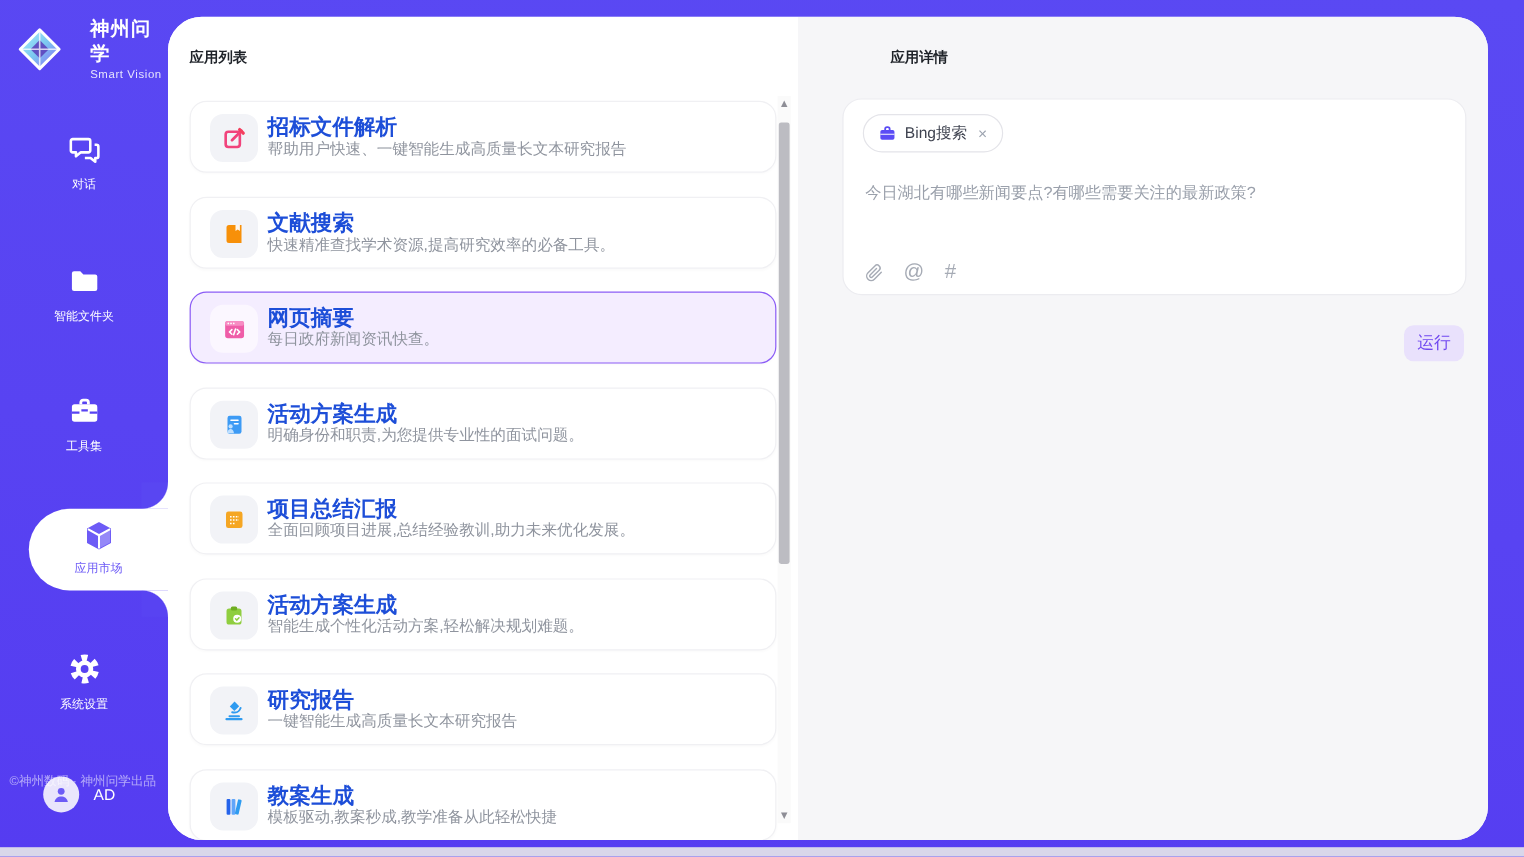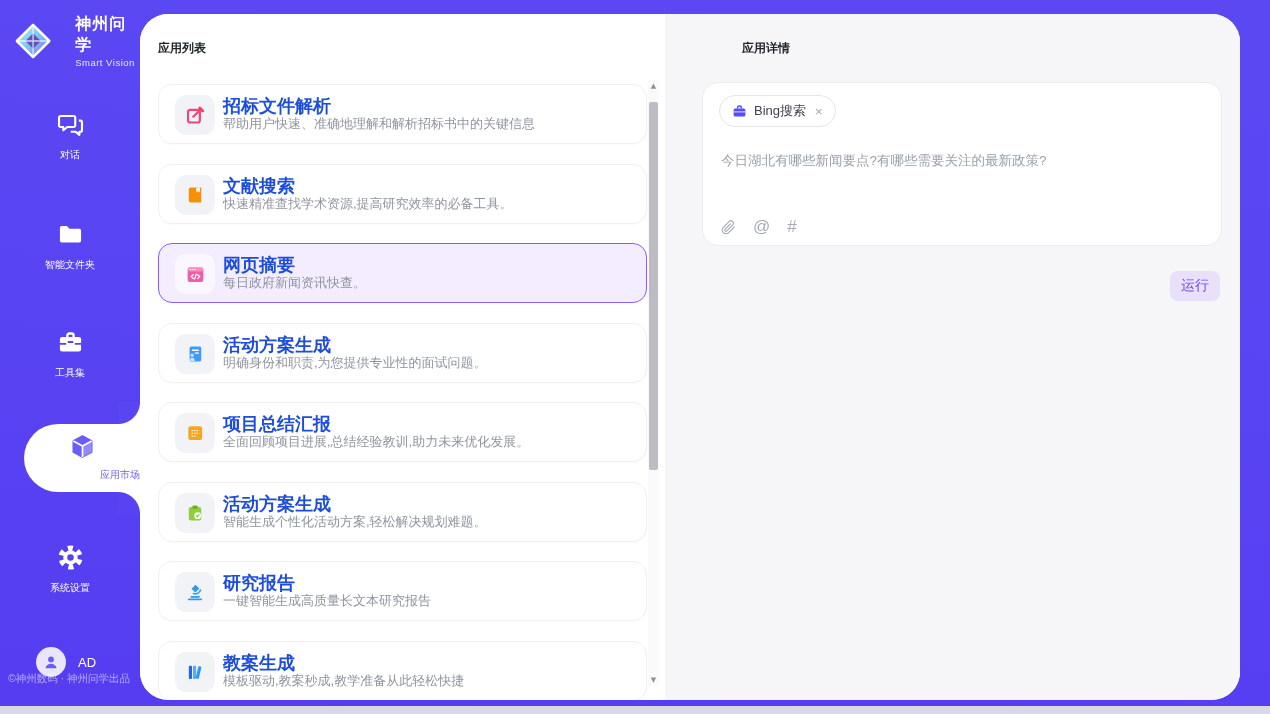--- a/index.html
+++ b/index.html
@@ -18,31 +18,31 @@
   .logo { position:absolute; left:14px; top:14px; display:flex; align-items:center; gap:23px; }
   .logo-diamond { width:40px; height:40px; }
   .logo-name { font-size:16px; font-weight:bold; letter-spacing:1px; }
   .logo-sub { font-size:9.5px; color:rgba(255,255,255,.85); letter-spacing:.5px; margin-top:1px; }
   .nav-item { position:absolute; left:0; width:140px; text-align:center; cursor:pointer; }
   .nav-item .nico { display:block; margin:0 auto 6px; width:27px; height:27px; }
   .nav-label { font-size:10px; color:#fff; }
   .nav-chat { top:111px; } .nav-folder { top:221px; } .nav-tools { top:329px; } .nav-settings { top:544px; }
   
   .nav-active { position:absolute; top:424px; left:24px; width:116px; height:68px;
-    background:#fff; border-radius:34px 0 0 34px; text-align:right; cursor:pointer;
+    background:#fff; border-radius:34px 0 0 34px; text-align:center; cursor:pointer;
     padding-top:9px; }
   .nav-active .nico { display:block; margin:0 auto 4px; width:27px; height:27px; }
   .nav-active .nav-label { color:#6d5bf6; }
   .nav-active::before, .nav-active::after { content:""; position:absolute; right:0; width:22px; height:22px; }
   .nav-active::before { top:-22px; background:radial-gradient(circle at 0 0, #5946F2 21.5px, #fff 22.5px); }
   .nav-active::after  { bottom:-22px; background:radial-gradient(circle at 0 100%, #5843F2 21.5px, #fff 22.5px); }
   .user-row { position:absolute; left:36px; top:647px; display:flex; align-items:center; gap:12px; cursor:pointer; }
   .avatar { width:30px; height:30px; border-radius:50%; background:#e9e5fc; display:flex; align-items:center; justify-content:center; }
   .user-initials { font-size:13px; color:#fff; }
-  .copyright { position:absolute; left:8px; top:672px; width:132px; font-size:10.5px; color:rgba(255,255,255,.55); white-space:nowrap; }
+  .copyright { position:absolute; left:8px; top:644px; width:132px; font-size:10.5px; color:rgba(255,255,255,.55); white-space:nowrap; }
 
   
   .content { position:absolute; left:140px; top:14px; width:1100px; height:686px;
     background:#fff; border-radius:28px; overflow:hidden; z-index:4; }
   .list-pane { position:absolute; left:0; top:0; width:525px; height:686px; background:#fff; }
   .pane-title { position:absolute; top:26px; font-size:12px; font-weight:bold; color:#1f2329; }
   .list-pane .pane-title { left:18px; }
   .cards { position:absolute; left:18px; top:70px; width:489px; }
   .app-card { position:relative; width:489px; height:60px; margin-bottom:19.5px; background:#fff;
     border:1px solid #f0f0f3; border-radius:14px; cursor:pointer; box-shadow:0 1px 2px rgba(20,20,40,.02); }
@@ -162,21 +162,21 @@
     <div class="cards" id="cards">
         <div class="app-card">
     <div class="tile">
             <svg width="21" height="21" viewBox="0 0 24 24">
               <rect x="3.5" y="5.5" width="13.5" height="14.5" rx="2.6" fill="none" stroke="#f1437c" stroke-width="2.5"></rect>
               <path d="M9.5 13.5 18.5 4.5" stroke="#f1437c" stroke-width="2.6" stroke-linecap="round"></path>
               <path d="M16.8 3.4l3.4 3.4" stroke="#f43f5e" stroke-width="3.2" stroke-linecap="round"></path>
             </svg>
           </div>
     <div class="app-title">招标文件解析</div>
-    <div class="app-desc">帮助用户快速、准确地理解和解析招标书中的关键信息</div>
+    <div class="app-desc">帮助用户快速、一键智能生成高质量长文本研究报告</div>
   </div>
         <div class="app-card">
     <div class="tile">
             <svg width="20" height="20" viewBox="0 0 24 24">
               <path d="M4.5 5.5A2.5 2.5 0 0 1 7 3h12.5v18H7A2.5 2.5 0 0 1 4.5 18.5z" fill="#f79009"></path>
               <path d="M13.5 3v6l2.2-1.6L17.9 9V3z" fill="#ffffff" opacity=".92"></path>
             </svg>
           </div>
     <div class="app-title">文献搜索</div>
     <div class="app-desc">快速精准查找学术资源,提高研究效率的必备工具。</div>

